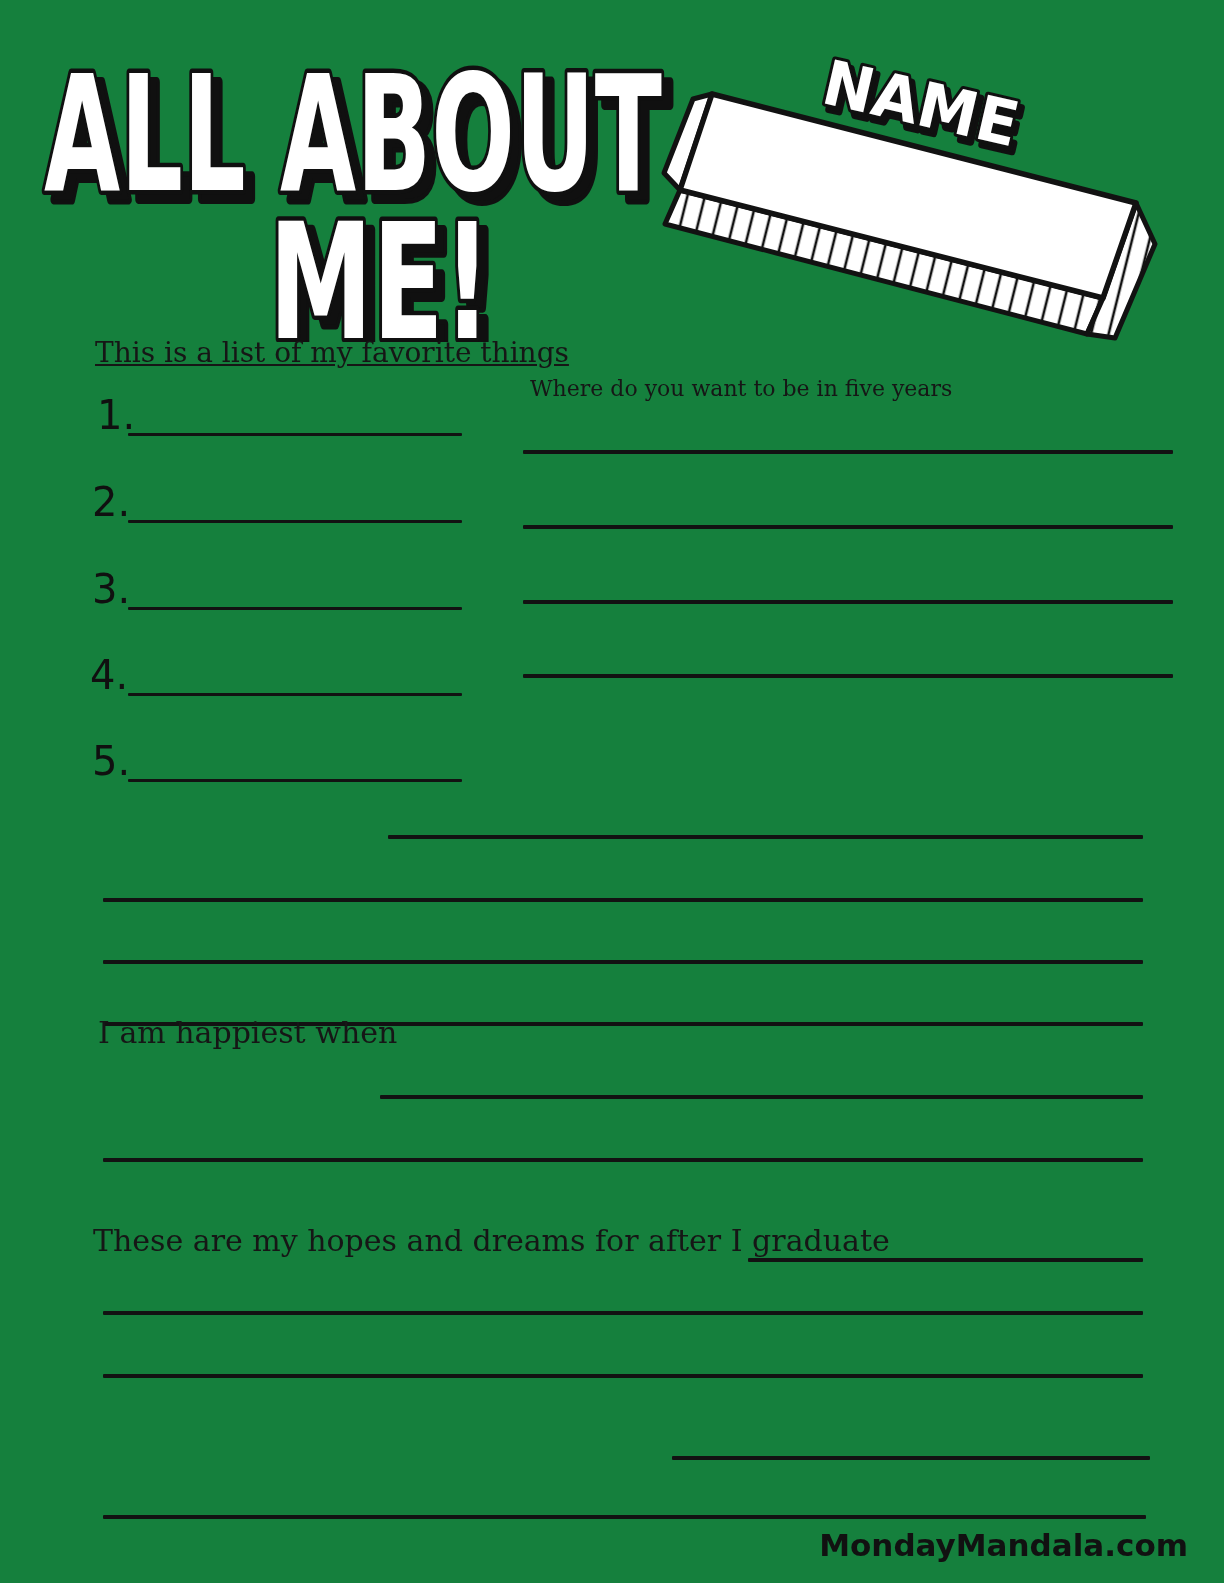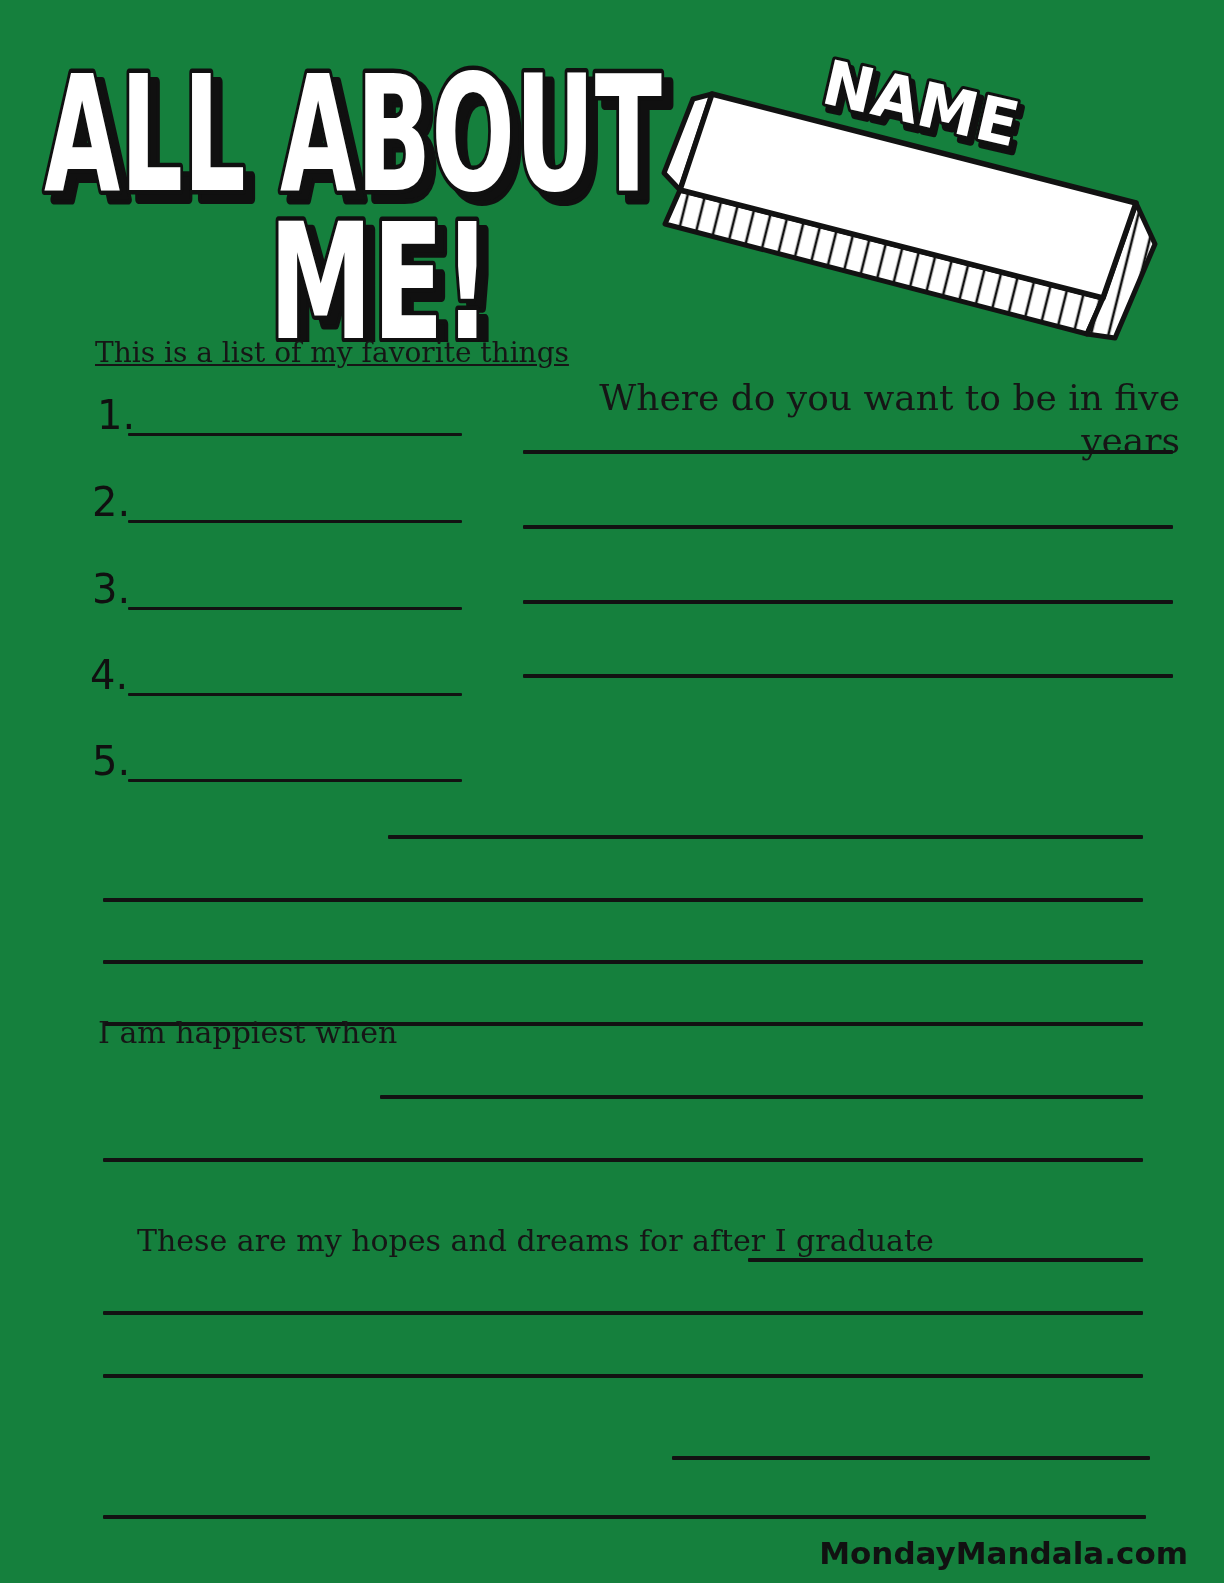--- a/index.html
+++ b/index.html
@@ -10,28 +10,28 @@
     background:#15803d;
     overflow:hidden;
     font-family:"DejaVu Serif", serif;
     color:#141414;
   }
   .abs{position:absolute;}
   .rule{position:absolute;background:#121212;height:4px;border-radius:1px;}
   .rule.thin{height:3px;}
   .label{position:absolute;font-size:30px;line-height:1.15;white-space:nowrap;color:#161616;}
   .heading-left{position:absolute;font-size:28px;line-height:1.2;white-space:nowrap;color:#161616;text-decoration:underline;}
-  .heading-right{position:absolute;font-size:36px;line-height:1.2;text-align:right;color:#161616;}
+  .heading-right{position:absolute;font-size:22px;line-height:1.2;text-align:left;color:#161616;}
   .list-num{
     position:absolute;font-family:"DejaVu Sans", sans-serif;
     font-size:40px;line-height:1;color:#101010;font-weight:500;
   }
   .footer-site{
     position:absolute;font-family:"DejaVu Sans", sans-serif;
-    font-weight:700;font-size:31px;color:#111;text-align:right;margin-top:8px;
+    font-weight:700;font-size:31px;color:#111;text-align:right;
   }
   svg text.outline-front{
     fill:#ffffff;stroke:#101010;paint-order:stroke;
     stroke-linejoin:round;font-family:"DejaVu Sans", sans-serif;font-weight:700;
   }
   svg text.outline-shadow{
     fill:#101010;stroke:#101010;paint-order:stroke;
     stroke-linejoin:round;font-family:"DejaVu Sans", sans-serif;font-weight:700;
   }
 </style>
@@ -94,21 +94,21 @@
 
   <div class="rule" style="left:388px;top:835px;width:755px;"></div>
   <div class="rule" style="left:103px;top:898px;width:1040px;"></div>
   <div class="rule" style="left:103px;top:960px;width:1040px;"></div>
   <div class="rule" style="left:103px;top:1022px;width:1040px;"></div>
 
   <div class="label" style="left:98px;top:1016px;">I am happiest when</div>
   <div class="rule" style="left:380px;top:1095px;width:763px;"></div>
   <div class="rule" style="left:103px;top:1158px;width:1040px;"></div>
 
-  <div class="label" style="left:93px;top:1224px;margin-left:44px;">These are my hopes and dreams for after I graduate</div>
+  <div class="label" style="left:93px;top:1224px;">These are my hopes and dreams for after I graduate</div>
   <div class="rule" style="left:748px;top:1258px;width:395px;"></div>
   <div class="rule" style="left:103px;top:1311px;width:1040px;"></div>
   <div class="rule" style="left:103px;top:1374px;width:1040px;"></div>
 
   <div class="rule" style="left:672px;top:1456px;width:478px;"></div>
   <div class="rule" style="left:103px;top:1515px;width:1043px;"></div>
 
   <div class="footer-site" style="left:798px;top:1527px;width:390px;">MondayMandala.com</div>
 
 </div>

